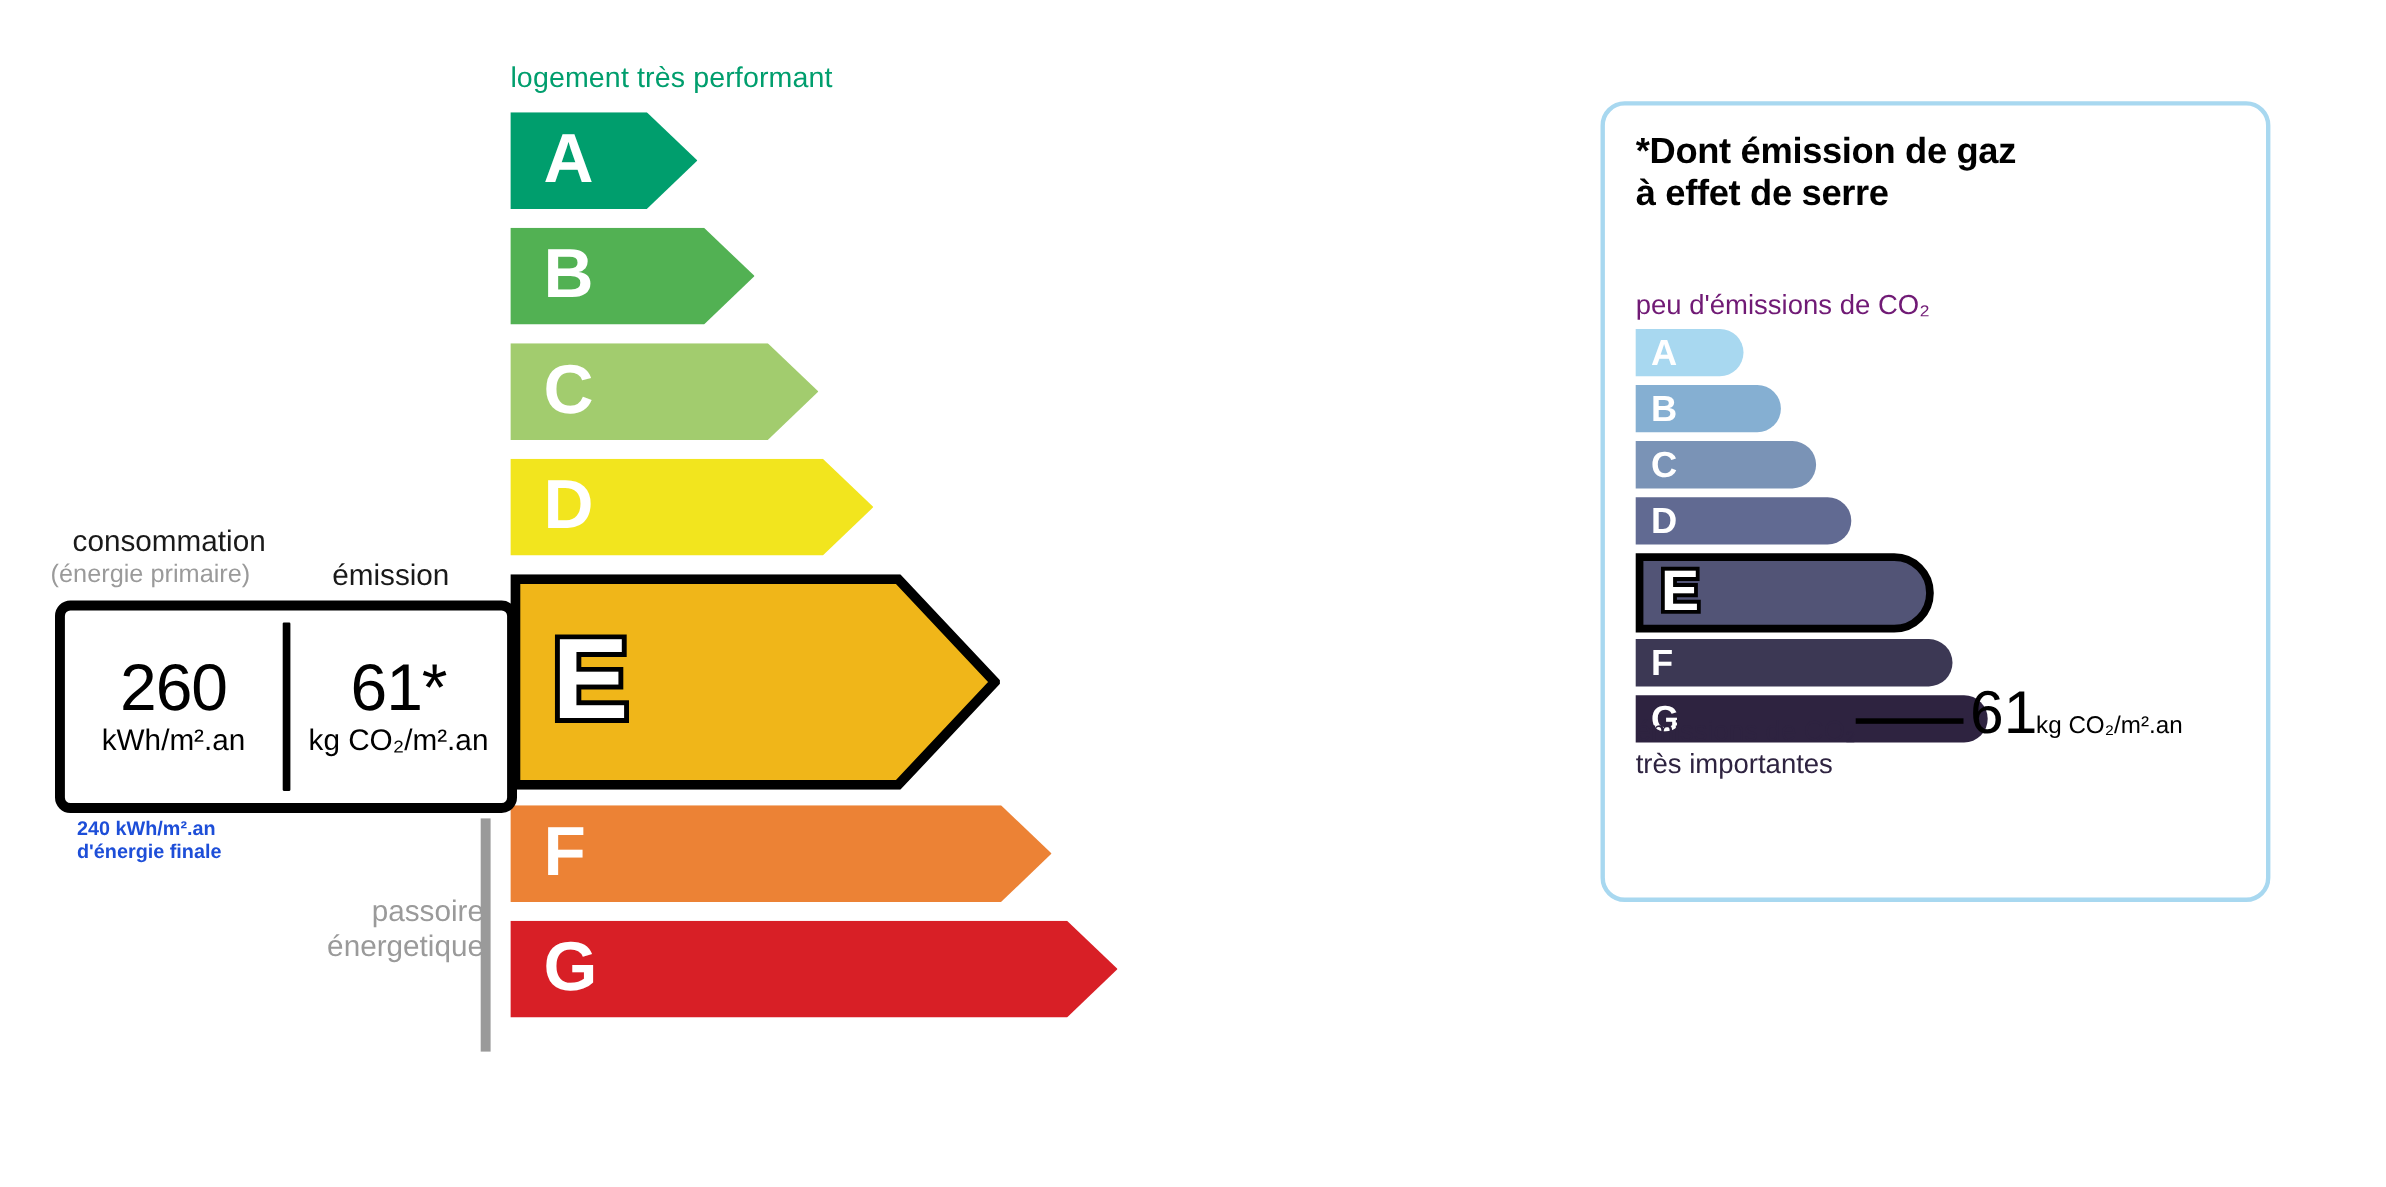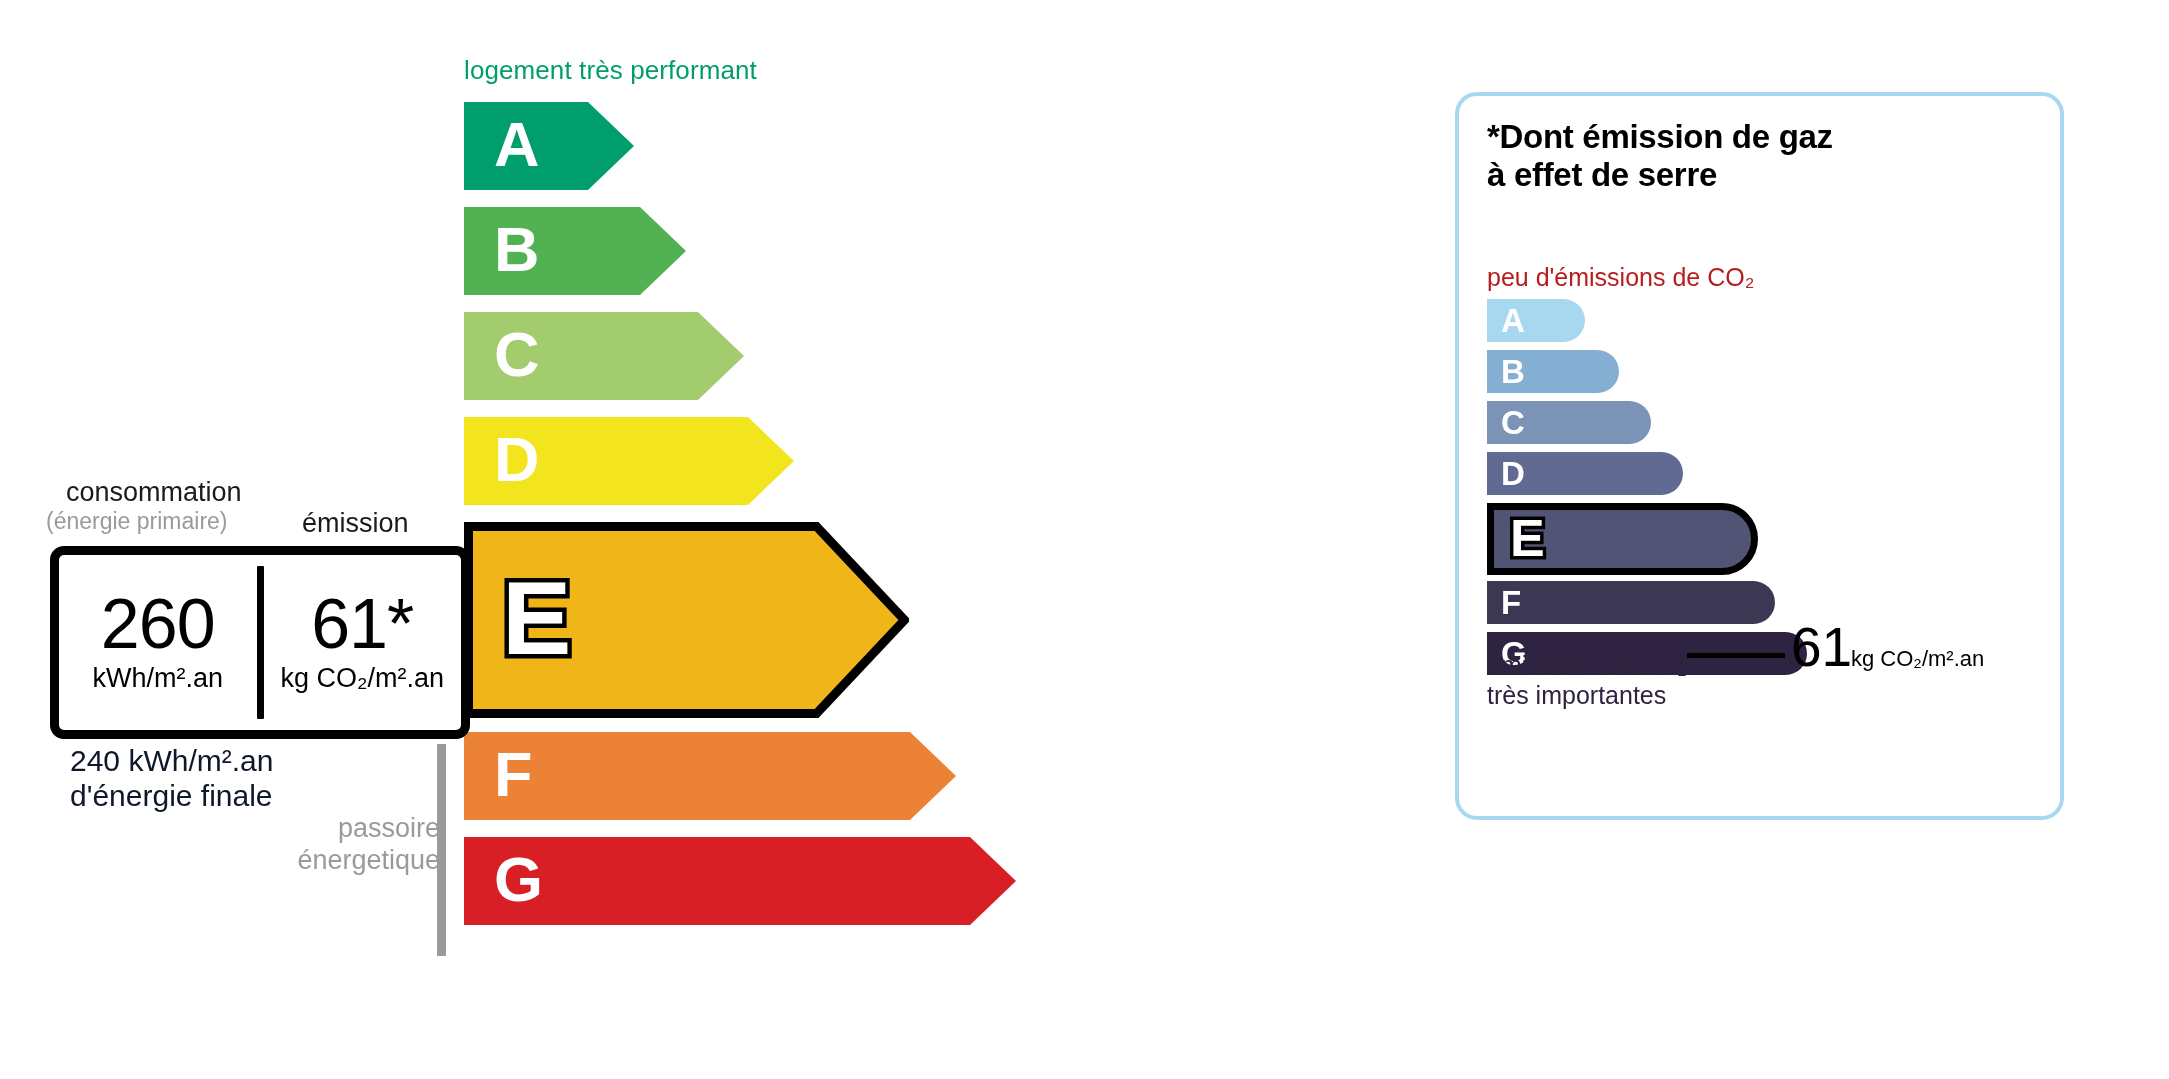--- a/index.html
+++ b/index.html
@@ -51,54 +51,54 @@
     border:9px solid #000;border-radius:14px;background:#fff;
     box-sizing:border-box;z-index:5;display:flex;
   }
   #value-box .cell{
     flex:1;position:relative;display:flex;flex-direction:column;
     align-items:center;justify-content:center;
   }
   #value-box .divider{
     width:7px;background:#000;margin:11px 0;border-radius:1px;
   }
-  .big-num{font-size:70px;font-weight:normal;line-height:.95;color:#000;letter-spacing:-1px;}
+  .big-num{font-size:60px;font-weight:normal;line-height:.95;color:#000;letter-spacing:-1px;}
   .unit{font-size:27px;color:#000;margin-top:5px;white-space:nowrap;}
 
   .lbl-conso{
     position:absolute;left:66px;top:477px;font-size:27px;color:#1a1a1a;white-space:nowrap;
   }
   .lbl-conso-sub{
     position:absolute;left:46px;top:508px;font-size:23px;color:#9a9a9a;white-space:nowrap;
   }
   .lbl-emis{
     position:absolute;left:302px;top:508px;font-size:27px;color:#1a1a1a;white-space:nowrap;
   }
   .final-energy{
-    position:absolute;left:70px;top:743px;font-size:30px;color:#0f172a;line-height:1.18;white-space:nowrap;
+    position:absolute;left:70px;top:743px;font-size:18px;color:#1d4ed8;line-height:1.18;white-space:nowrap;font-weight:bold;
   }
   .passoire{
     position:absolute;left:290px;top:813px;width:150px;text-align:right;
     font-size:27px;color:#9a9a9a;line-height:1.18;
   }
   .passoire-bar{
     position:absolute;left:437px;top:744px;width:9px;height:212px;background:#9a9a9a;
   }
 
   
   #co2-panel{
     position:absolute;left:1455px;top:92px;width:609px;height:728px;
     border:4px solid #A8D8F0;border-radius:22px;background:#fff;box-sizing:border-box;
   }
   .co2-title{
     position:absolute;left:28px;top:22px;font-size:33px;font-weight:bold;color:#000;
     line-height:1.16;white-space:nowrap;letter-spacing:-.3px;
   }
   .co2-top-caption{
-    position:absolute;left:28px;top:167px;font-size:25px;color:#b91c1c;white-space:nowrap;text-align:right;
+    position:absolute;left:28px;top:167px;font-size:25px;color:#701a75;white-space:nowrap;text-align:right;
   }
   .co2-bottom-caption{
     position:absolute;left:28px;top:554px;font-size:25px;color:#2E2340;line-height:1.2;white-space:nowrap;
   }
   .co2-bars{position:absolute;left:28px;top:203px;width:620px;}
   .co2-bar{
     position:relative;height:43px;margin-bottom:8px;border-radius:0 22px 22px 0;
   }
   .co2-bar .cl{
     position:absolute;left:14px;top:50%;transform:translateY(-52%);

